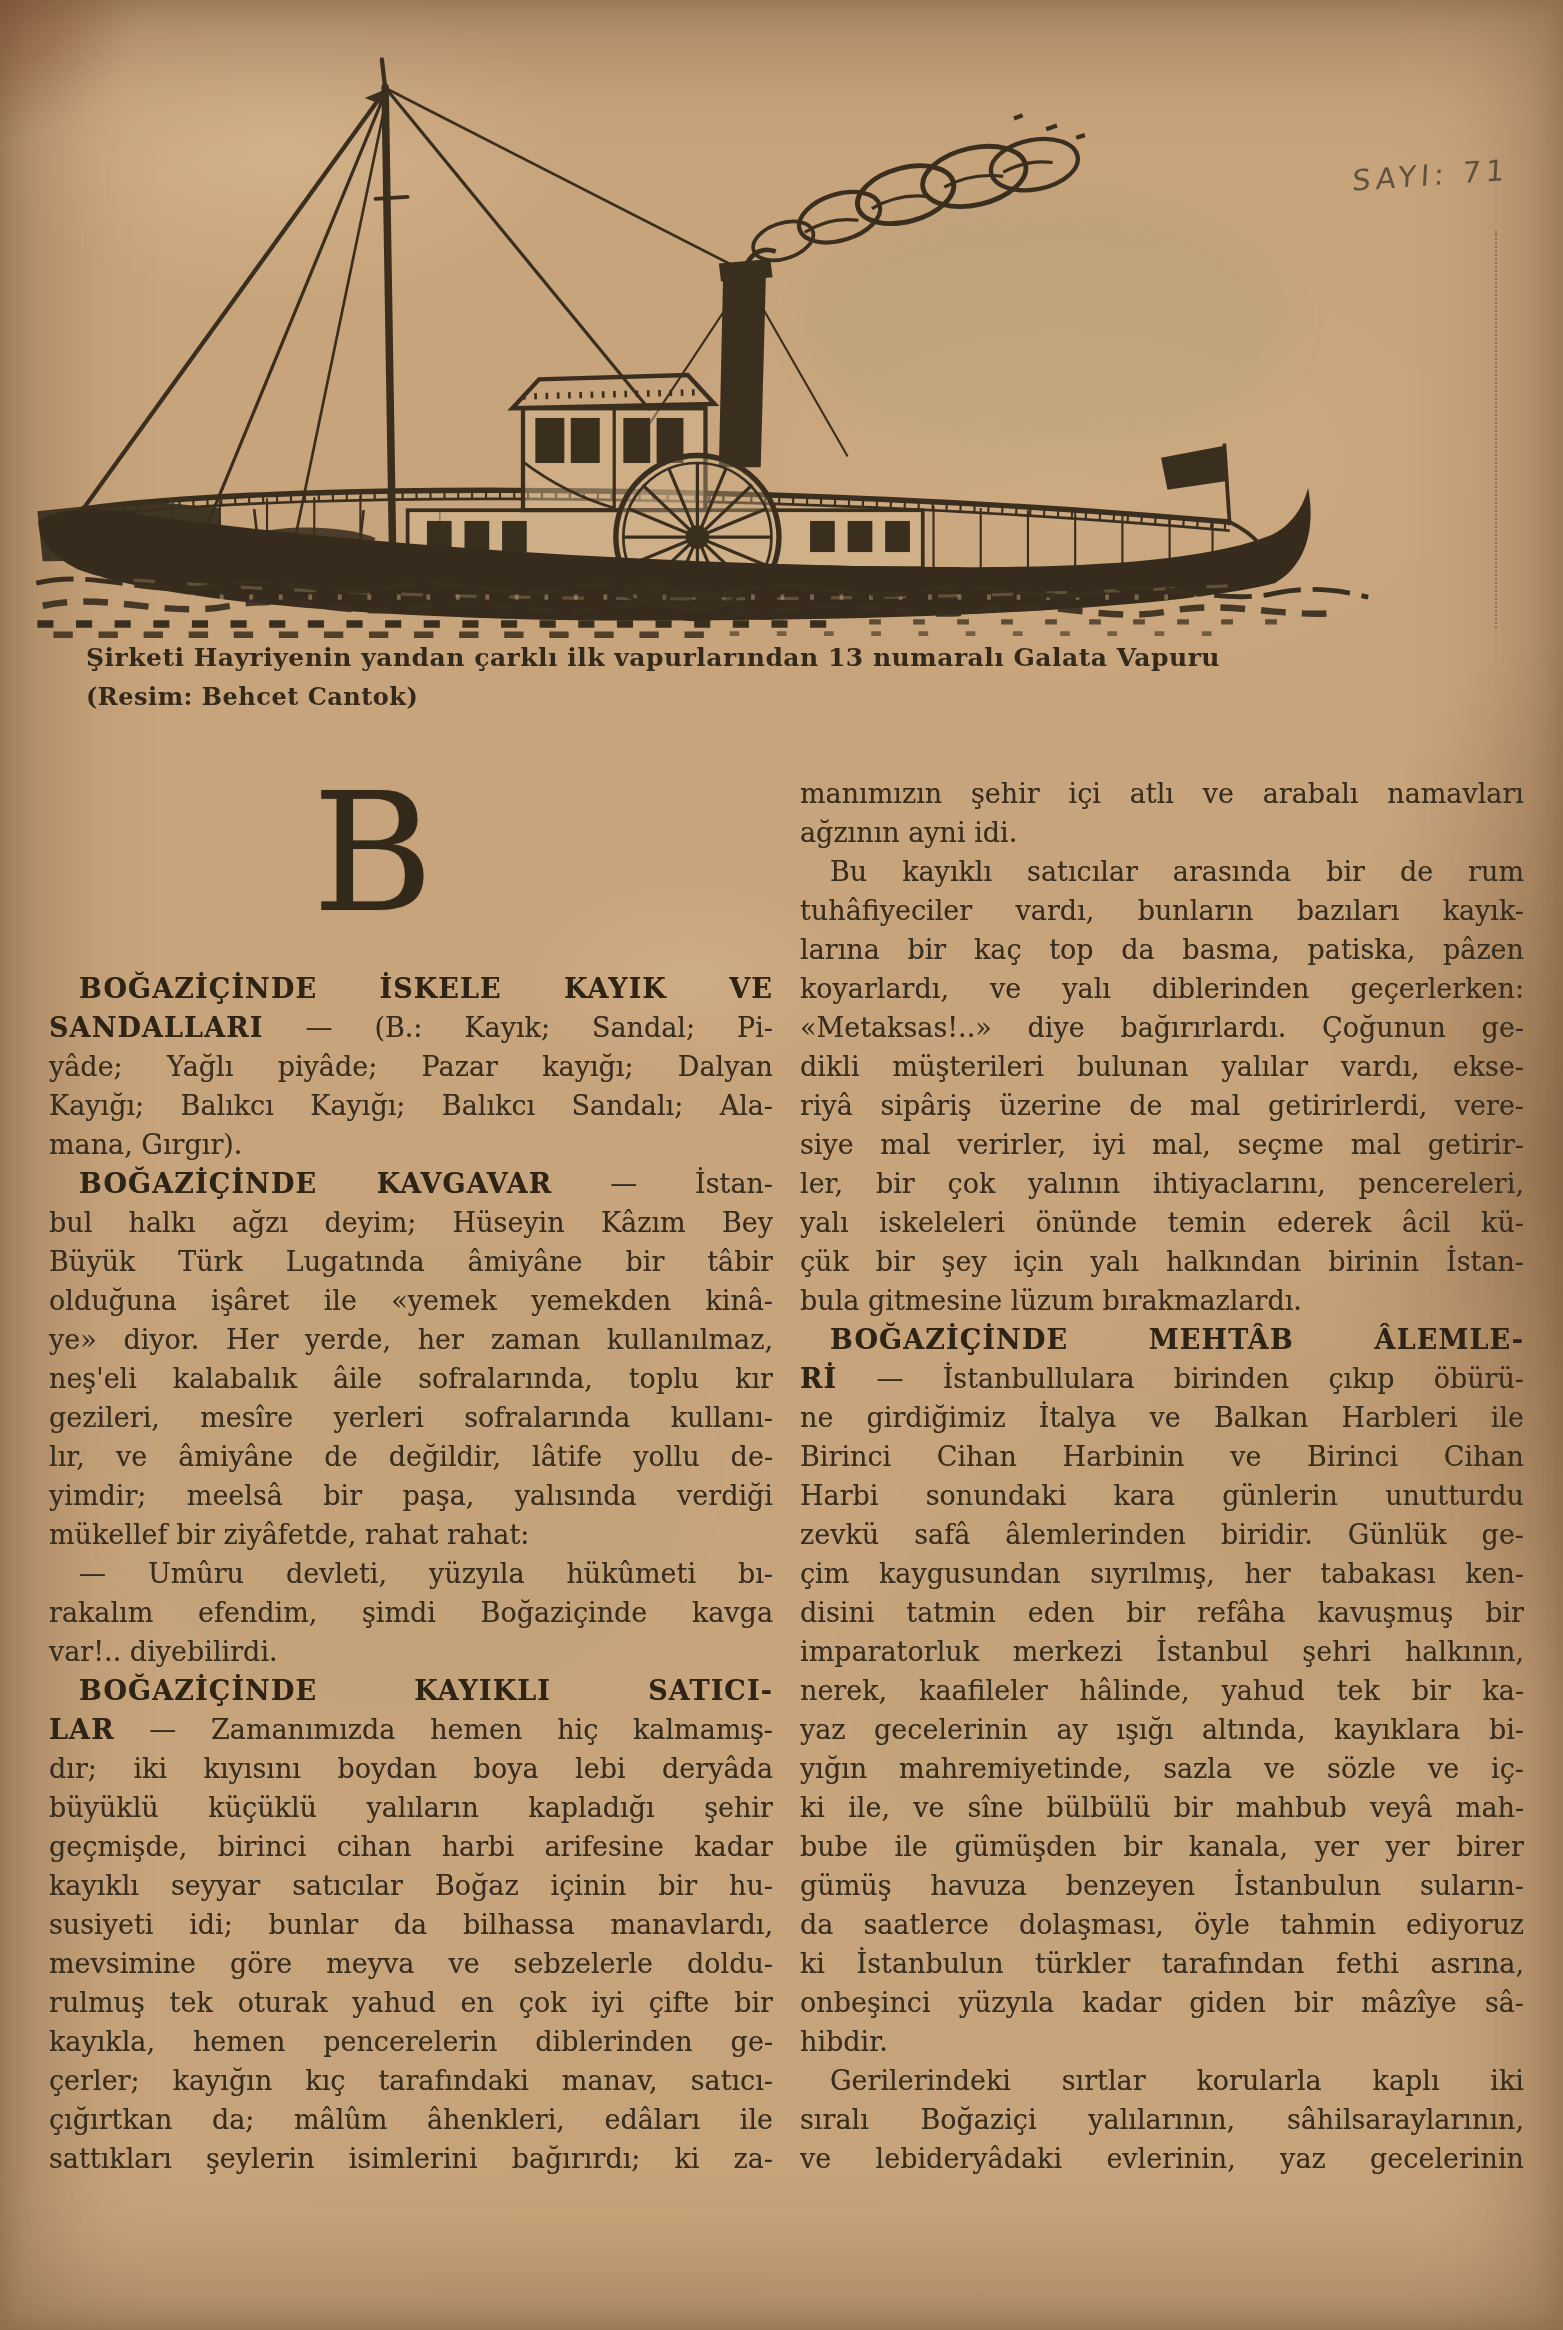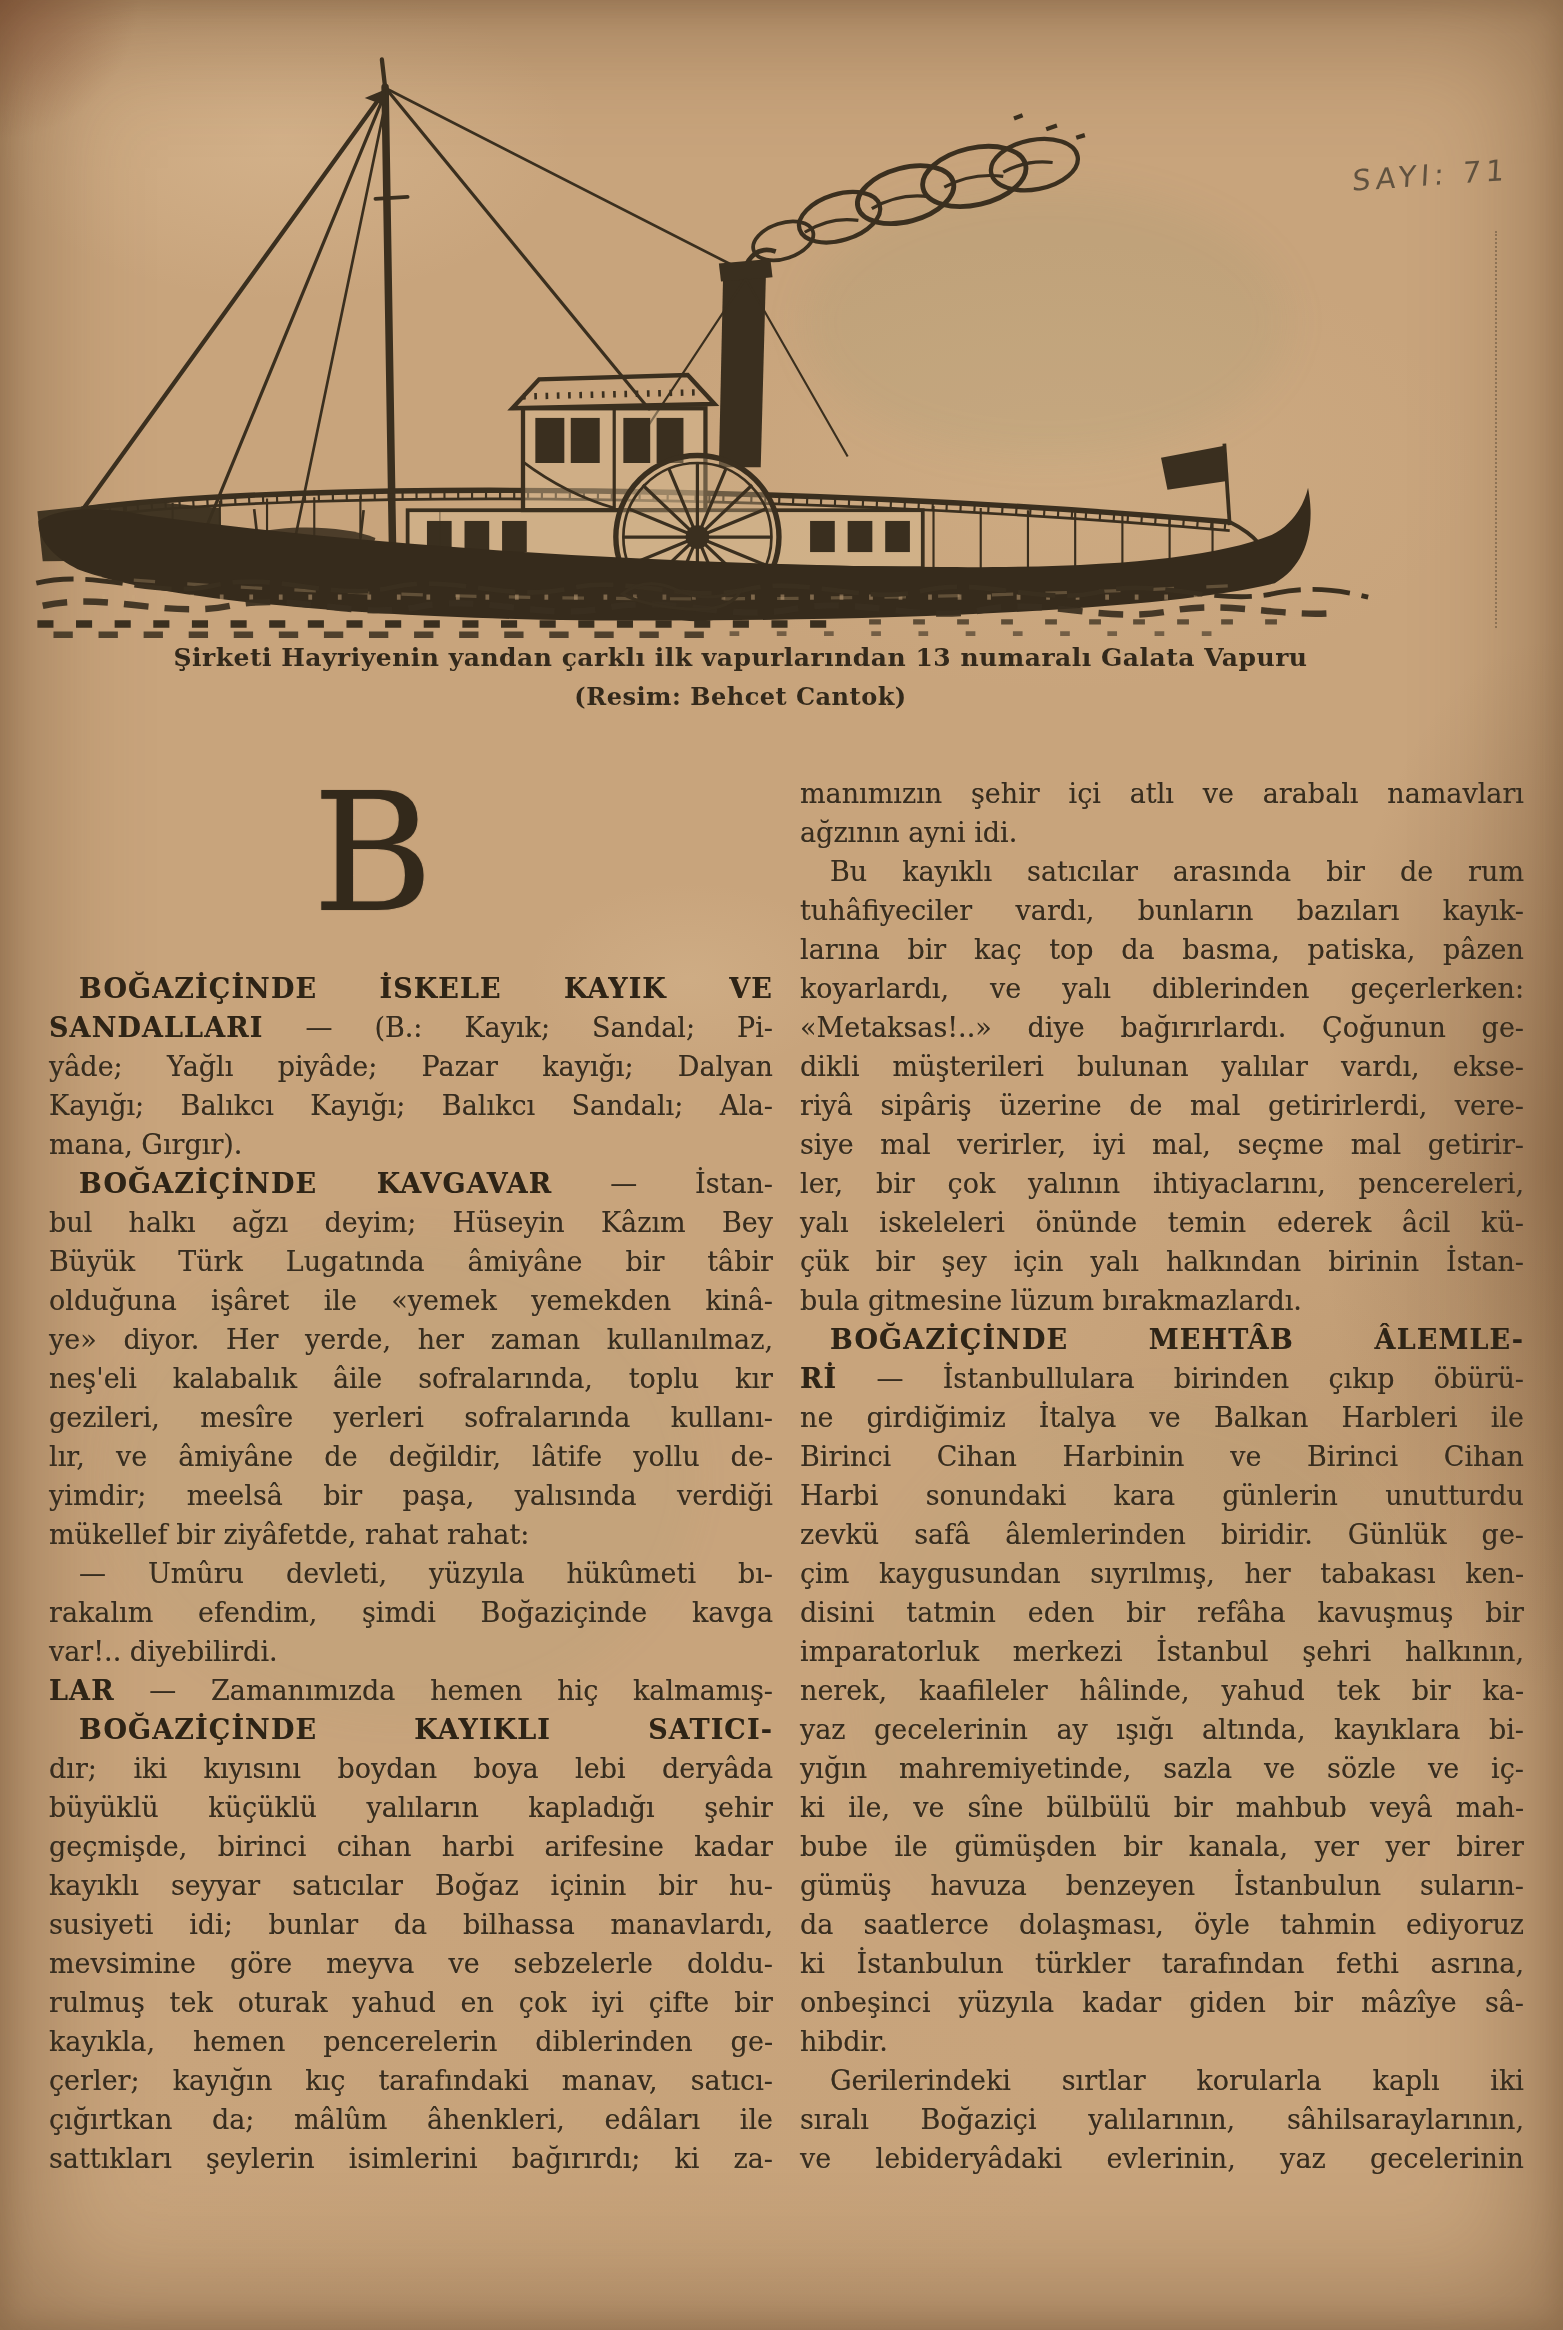--- a/index.html
+++ b/index.html
@@ -26,21 +26,21 @@
   .handwritten{
     position:absolute;left:1352px;top:157px;width:193px;
     font-family:"DejaVu Sans", sans-serif;
     font-size:29px;letter-spacing:4.8px;font-weight:400;
     color:rgba(73,64,50,.82);
     transform:rotate(-4deg) skewX(-7deg);
     white-space:nowrap;
   }
   .caption{
     position:absolute;left:86px;top:638px;width:1309px;
-    text-align:center;font-weight:bold;color:#33291b;
+    font-weight:bold;color:#33291b;
   }
   .caption .cap1{font-size:25px;line-height:39px;letter-spacing:0.5px;}
   .caption .cap2{font-size:24px;line-height:39px;letter-spacing:0.5px;}
   .dropcap{
     position:absolute;left:271px;top:771px;width:204px;
     text-align:center;font-size:165px;line-height:1;
     color:#33291b;text-shadow:0 0 1.1px rgba(51,41,27,.5);
   }
   .col{position:absolute;width:724px;}
   .col-left{left:49px;top:969px;}
@@ -186,22 +186,22 @@
       <div class="line"><span>olduğuna işâret ile «yemek yemekden kinâ-</span></div>
       <div class="line"><span>ye» diyor. Her yerde, her zaman kullanılmaz,</span></div>
       <div class="line"><span>neş'eli kalabalık âile sofralarında, toplu kır</span></div>
       <div class="line"><span>gezileri, mesîre yerleri sofralarında kullanı-</span></div>
       <div class="line"><span>lır, ve âmiyâne de değildir, lâtife yollu de-</span></div>
       <div class="line"><span>yimdir; meelsâ bir paşa, yalısında verdiği</span></div>
       <div class="line end"><span>mükellef bir ziyâfetde, rahat rahat:</span></div>
       <div class="line ind"><span>— Umûru devleti, yüzyıla hükûmeti bı-</span></div>
       <div class="line"><span>rakalım efendim, şimdi Boğaziçinde kavga</span></div>
       <div class="line end"><span>var!.. diyebilirdi.</span></div>
+      <div class="line ind"><span class="b">BOĞAZİÇİNDE KAYIKLI SATICI-</span></div>
       <div class="line"><span class="b">LAR</span><span> — Zamanımızda hemen hiç kalmamış-</span></div>
-      <div class="line ind"><span class="b">BOĞAZİÇİNDE KAYIKLI SATICI-</span></div>
       <div class="line"><span>dır; iki kıyısını boydan boya lebi deryâda</span></div>
       <div class="line"><span>büyüklü küçüklü yalıların kapladığı şehir</span></div>
       <div class="line"><span>geçmişde, birinci cihan harbi arifesine kadar</span></div>
       <div class="line"><span>kayıklı seyyar satıcılar Boğaz içinin bir hu-</span></div>
       <div class="line"><span>susiyeti idi; bunlar da bilhassa manavlardı,</span></div>
       <div class="line"><span>mevsimine göre meyva ve sebzelerle doldu-</span></div>
       <div class="line"><span>rulmuş tek oturak yahud en çok iyi çifte bir</span></div>
       <div class="line"><span>kayıkla, hemen pencerelerin diblerinden ge-</span></div>
       <div class="line"><span>çerler; kayığın kıç tarafındaki manav, satıcı-</span></div>
       <div class="line"><span>çığırtkan da; mâlûm âhenkleri, edâları ile</span></div>

